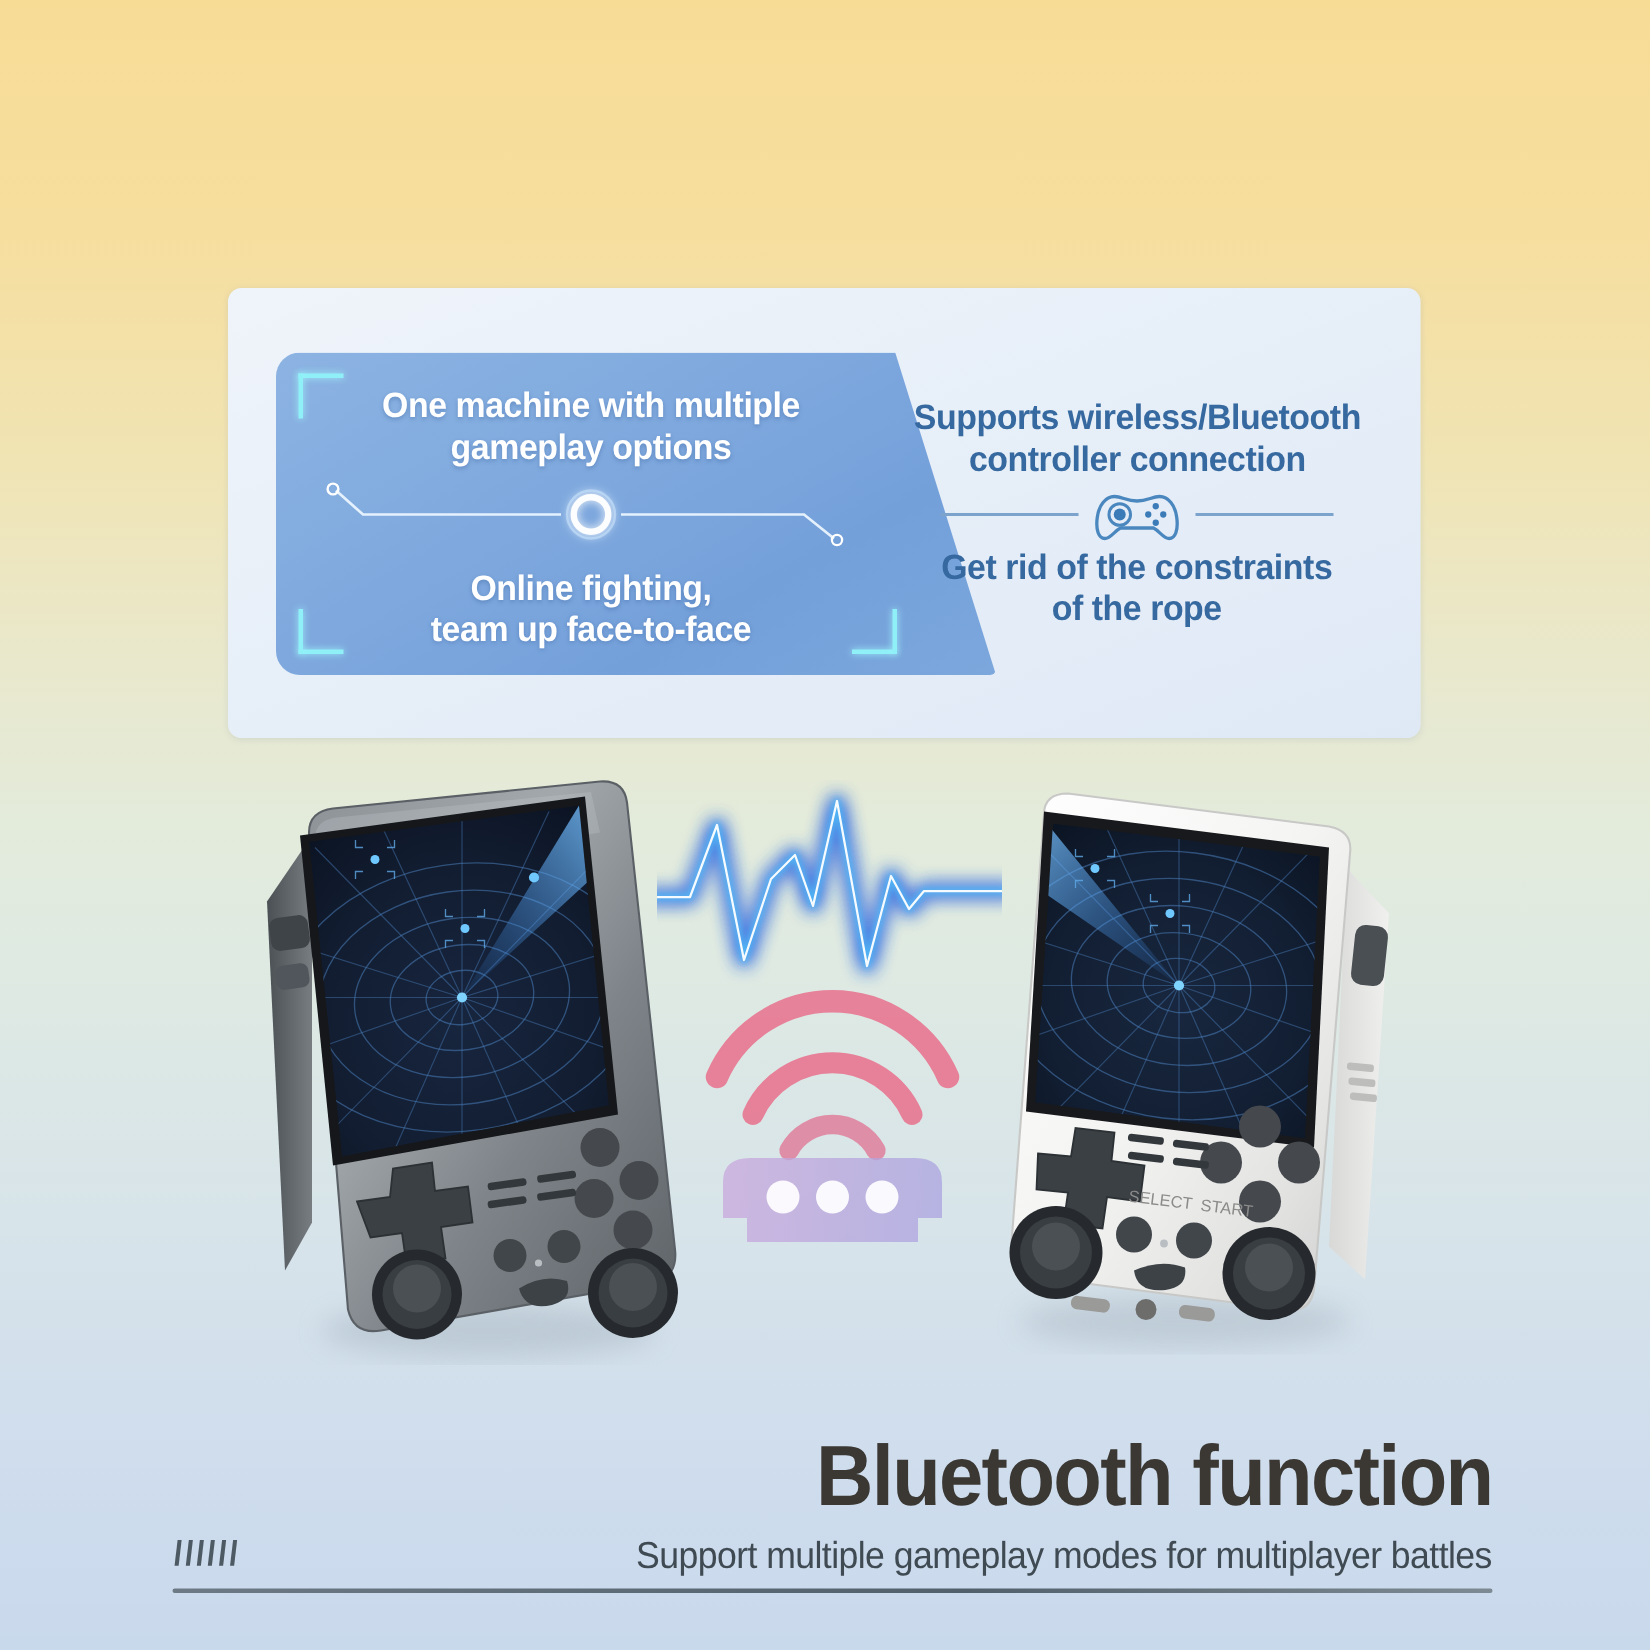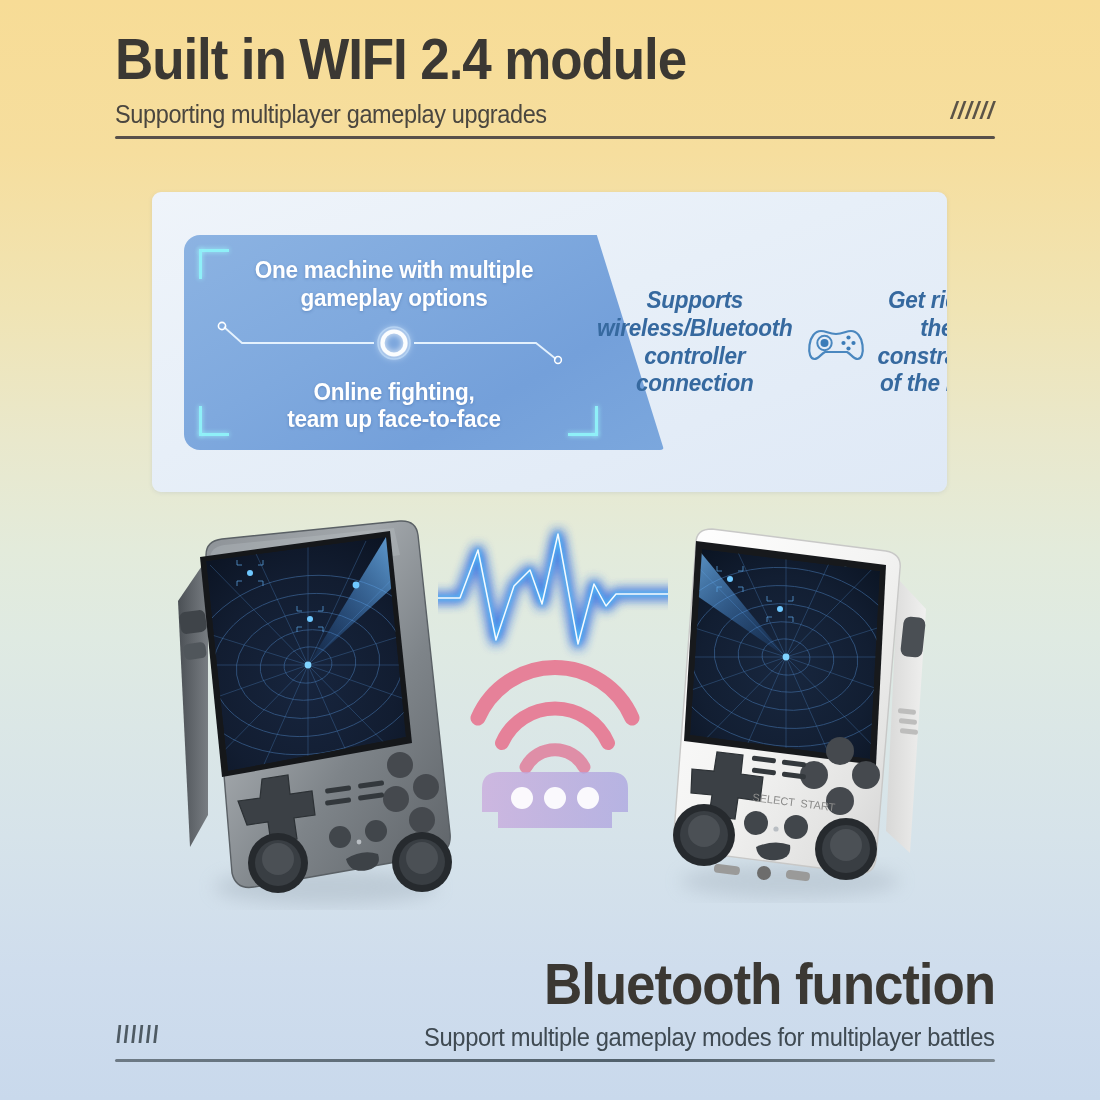--- a/index.html
+++ b/index.html
@@ -84,21 +84,21 @@
   .brk.bl i:nth-child(2){left:0;bottom:0;width:3px;height:30px;}
   .brk.br{right:6px;bottom:14px;}
   .brk.br i:nth-child(1){right:0;bottom:0;width:30px;height:3px;}
   .brk.br i:nth-child(2){right:0;bottom:0;width:3px;height:30px;}
 
   .link-svg{position:absolute;left:0;top:78px;width:420px;height:64px;}
 
   
   .tile-right{
     position:absolute;right:24px;top:43px;width:330px;height:215px;
-    display:flex;align-items:center;justify-content:flex-start;font-style:italic;
+    display:flex;flex-direction:column;align-items:center;justify-content:center;
   }
   .tr-top{
     color:#36699f;font-size:23.5px;font-weight:bold;line-height:1.18;
     text-align:center;letter-spacing:-0.3px;transform:scaleX(0.96);
   }
   .tr-mid{display:flex;align-items:center;gap:8px;width:100%;justify-content:center;}
   .tr-line{height:2px;background:#7ba3cc;flex:1;max-width:92px;}
   .tr-bot{
     color:#36699f;font-size:23.5px;font-weight:bold;line-height:1.18;
     text-align:center;letter-spacing:-0.3px;transform:scaleX(0.96);
@@ -134,28 +134,20 @@
   .f-sub{
     font-size:25px;color:#3f4a52;letter-spacing:-0.4px;white-space:nowrap;
     transform:scaleX(0.95);transform-origin:right center;
   }
 </style>
 </head>
 <body>
 
 <div class="stage">
 
-  <div class="header">
-    <div class="h-title">Built in WIFI 2.4 module</div>
-    <div class="h-sub-row">
-      <div class="h-sub">Supporting multiplayer gameplay upgrades</div>
-      <div class="slash-fwd">//////</div>
-    </div>
-    <div class="rule"></div>
-  </div>
 
   <div class="panel">
     <div class="panel-inner">
 
       <div class="tile-left"></div>
 
       <div class="tile-left-txt" style="position:absolute;left:32px;top:43px;width:420px;height:215px;">
         <div class="brk tl">
             <i></i>
             <i></i>

